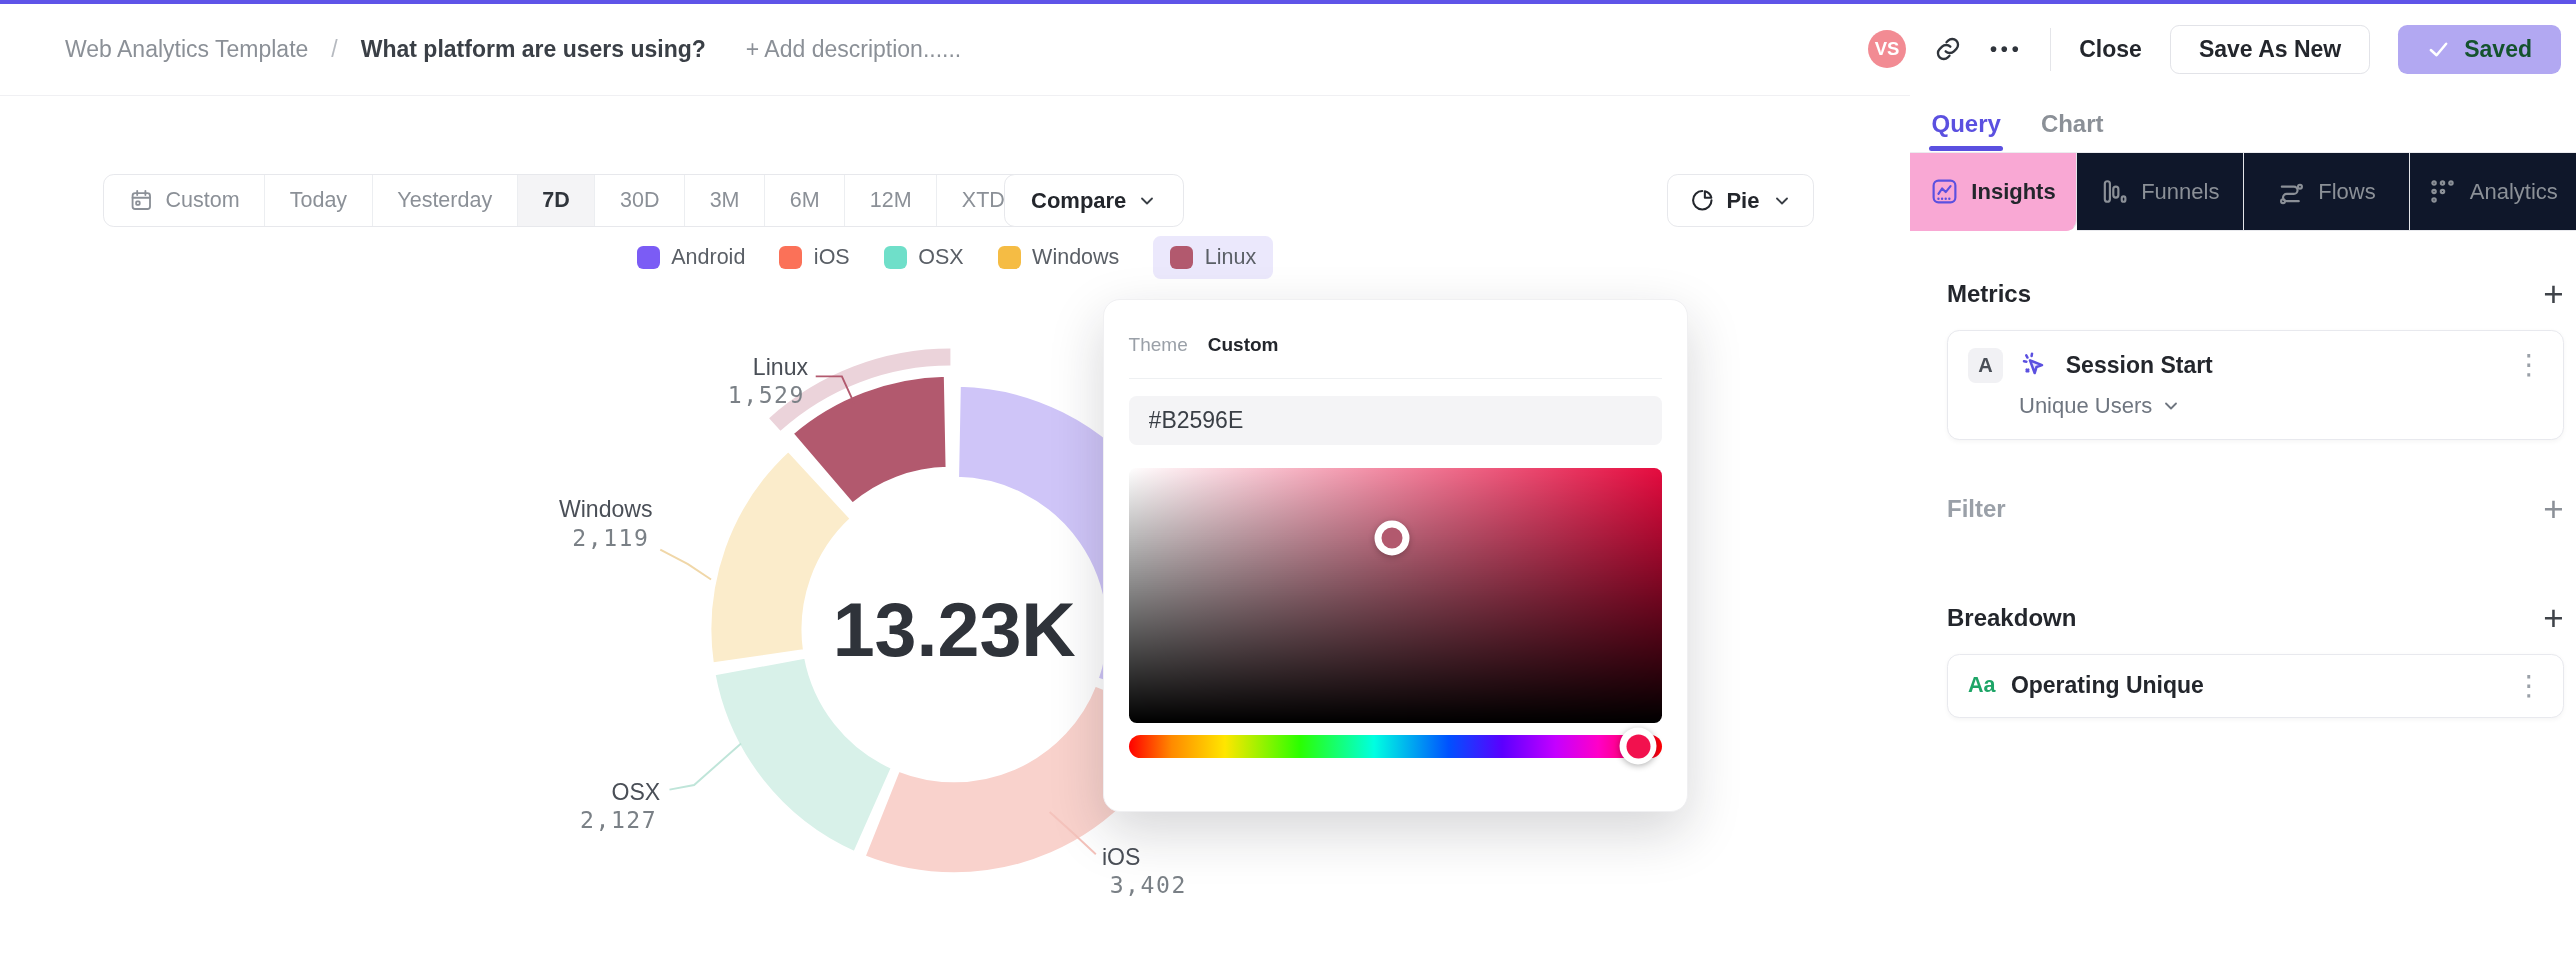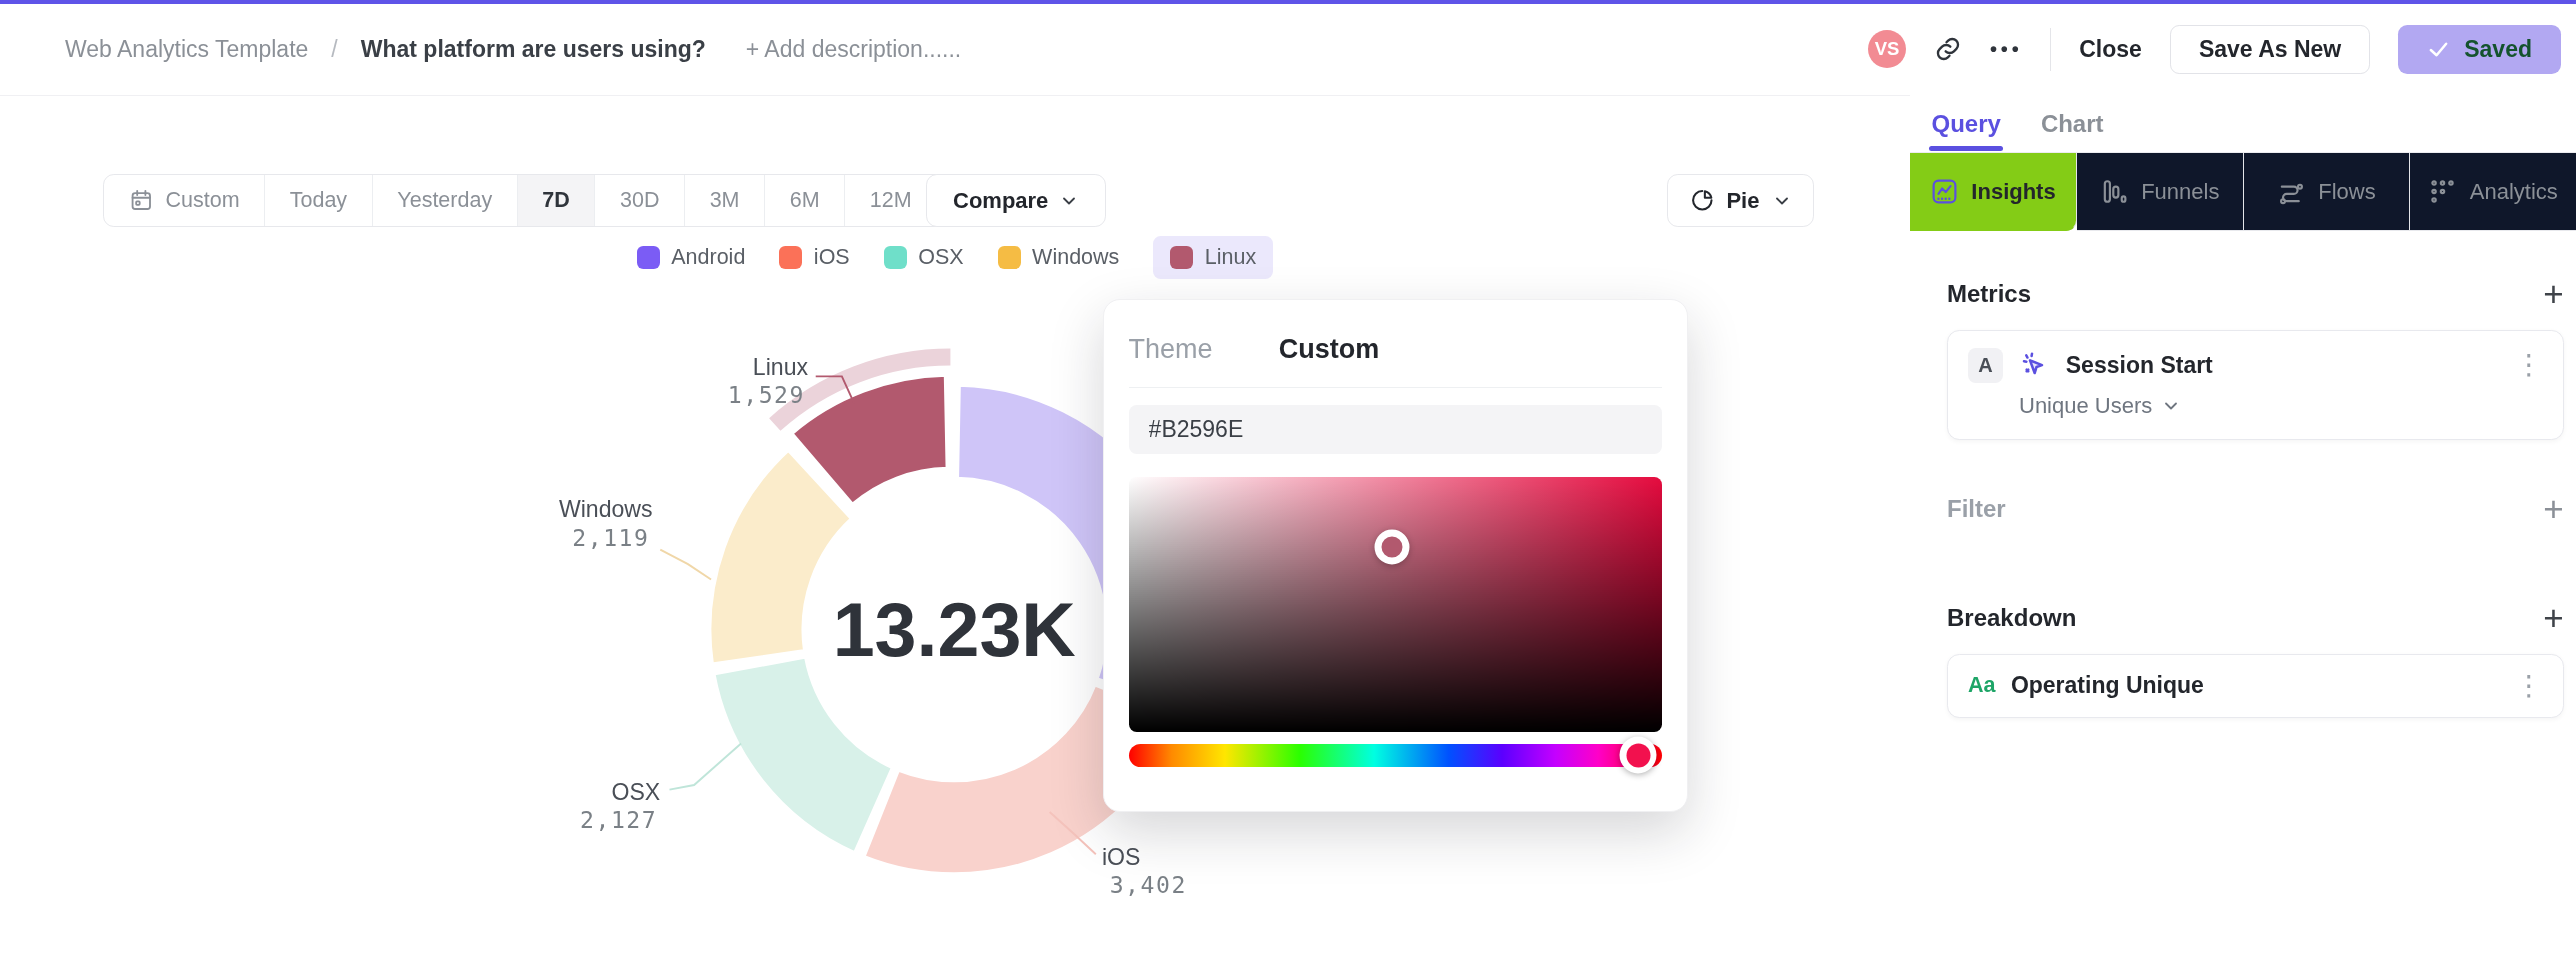--- a/index.html
+++ b/index.html
@@ -30,41 +30,41 @@
 
   
   #segctl{left:103px;top:174px;height:51px;display:flex;align-items:stretch;border:0.8px solid #e7e8ec;
           border-radius:10.8px;background:#fff;overflow:hidden;}
   .seg{display:flex;align-items:center;gap:12.3px;padding:0 24.6px;font-size:21.5px;color:#8b9097;
        border-left:0.8px solid #eceef1;cursor:default;}
   .seg:first-child{border-left:none;}
   .seg.active{background:#f4f4f6;color:#2f343b;font-weight:700;}
   .cal{width:24.6px;height:24.6px;}
   .chev{width:20px;height:20px;}
-  #compare{left:926px;top:174px;height:51px;padding:0 26px;display:flex;align-items:center;gap:11px;
+  #compare{left:1004px;top:174px;height:51px;padding:0 26px;display:flex;align-items:center;gap:11px;
            border:0.8px solid #e7e8ec;border-radius:10.8px;font-size:22px;font-weight:600;color:#23262c;background:#fff;}
   #pietype{left:1667px;top:174px;height:51px;padding:0 21.5px;display:flex;align-items:center;gap:12.3px;
            border:0.8px solid #e7e8ec;border-radius:10.8px;font-size:22px;font-weight:600;color:#23262c;background:#fff;}
 
   
   #legend{left:0;top:236px;width:1910px;display:flex;justify-content:center;align-items:center;gap:34px;}
   .leg-item{display:flex;align-items:center;gap:11.5px;font-size:21.5px;color:#5a5f66;padding:9.2px 0;}
   .leg-item.selected{background:#ebe8fc;border-radius:7.7px;padding:9.2px 17px;}
   .swatch{width:23px;height:23px;border-radius:6.2px;}
 
   
   #donut-svg{left:0;top:0;width:1910px;height:959px;z-index:1;}
   .lbl-name{font-size:30px;fill:#4a4f57;}
   .lbl-val{font-size:30px;fill:#7a8086;font-family:"DejaVu Sans Mono",monospace;letter-spacing:2px;}
   .center-total{font-size:98px;font-weight:700;fill:#2f333a;}
 
   
   #popup{left:1103px;top:299px;width:585px;height:513px;background:#fff;border:0.8px solid #f0f0f2;
          border-radius:17px;box-shadow:0 20px 54px rgba(25,27,38,.18);z-index:5;box-sizing:border-box;}
-  #pp-tabs{display:flex;gap:66px;margin:34px 24.6px 0 24.6px;font-size:27px;}
+  #pp-tabs{display:flex;gap:20px;margin:34px 24.6px 0 24.6px;font-size:19px;}
   .pp-tab{color:#9aa0a8;font-weight:500;}
   .pp-tab.active{color:#23262c;font-weight:700;}
   #pp-div{margin:21.5px 24.6px 0 24.6px;border-bottom:0.8px solid #eef0f2;}
   #hexwrap{margin:17px 24.6px 0 24.6px;}
   #hexinput{width:100%;height:49px;background:#f4f4f6;border:none;border-radius:7.7px;font-size:23px;
             color:#3a3f46;padding:0 0 0 20px;box-sizing:border-box;font-family:"Liberation Sans",sans-serif;outline:none;}
   #grad{position:relative;margin:23px 24.6px 0 24.6px;height:255px;border-radius:7.7px;
         background:linear-gradient(to top,#000,rgba(0,0,0,0)),linear-gradient(to right,#fff,#e60b3f);}
   #grad-handle{position:absolute;left:49.4%;top:27.7%;width:35px;height:35px;border-radius:50%;
                border:7px solid #fff;background:#b2596e;transform:translate(-50%,-50%);
@@ -82,21 +82,21 @@
   #sidebar{left:1910px;top:95px;width:666px;height:864px;background:#fff;}
   #sb-tabs{display:flex;align-items:center;gap:40px;height:57px;padding-left:21.5px;font-size:24px;position:relative;}
   .sb-tab{color:#8b9097;font-weight:600;}
   .sb-tab.active{color:#5b50e0;font-weight:700;}
   #sb-underline{position:absolute;left:18.5px;top:51px;width:74px;height:5.4px;border-radius:3.1px;background:#5b50e0;}
   #sb-hr{border-bottom:0.8px solid #ececef;}
   #view-tabs{display:flex;height:78px;}
   .vtab{flex:1;display:flex;align-items:center;justify-content:center;gap:12.3px;font-size:22px;color:#8b9097;
         background:#0f172a;border-right:0.8px solid #e4e5e9;border-bottom:0.8px solid #e8e9ed;}
   .vtab:last-child{border-right:none;}
-  .vtab.active{background:#84cc16;color:#23262c;font-weight:700;border-bottom:0.8px solid transparent;border-bottom-right-radius:10.8px;justify-content:center;}
+  .vtab.active{background:#f9a8d4;color:#23262c;font-weight:700;border-bottom:0.8px solid transparent;border-bottom-right-radius:10.8px;justify-content:center;}
   .vicon{width:29px;height:29px;}
   #sb-content{padding:0 12.3px 0 37px;}
   .sec-head{display:flex;align-items:center;justify-content:space-between;}
   .sec-title{font-size:24px;font-weight:700;color:#23262c;}
   .sec-title.dim{color:#9aa0a8;font-weight:600;}
   .plus{font-size:35px;font-weight:300;color:#3f4349;line-height:1;}
   .plus.dim{color:#8b9097;}
   .card{border:0.8px solid #e8e9ee;border-radius:12.3px;background:#fff;box-shadow:0 1.5px 4.6px rgba(20,22,30,.04);
         padding:17px 20px;box-sizing:border-box;}
   .card-row{display:flex;align-items:center;gap:15.4px;}

